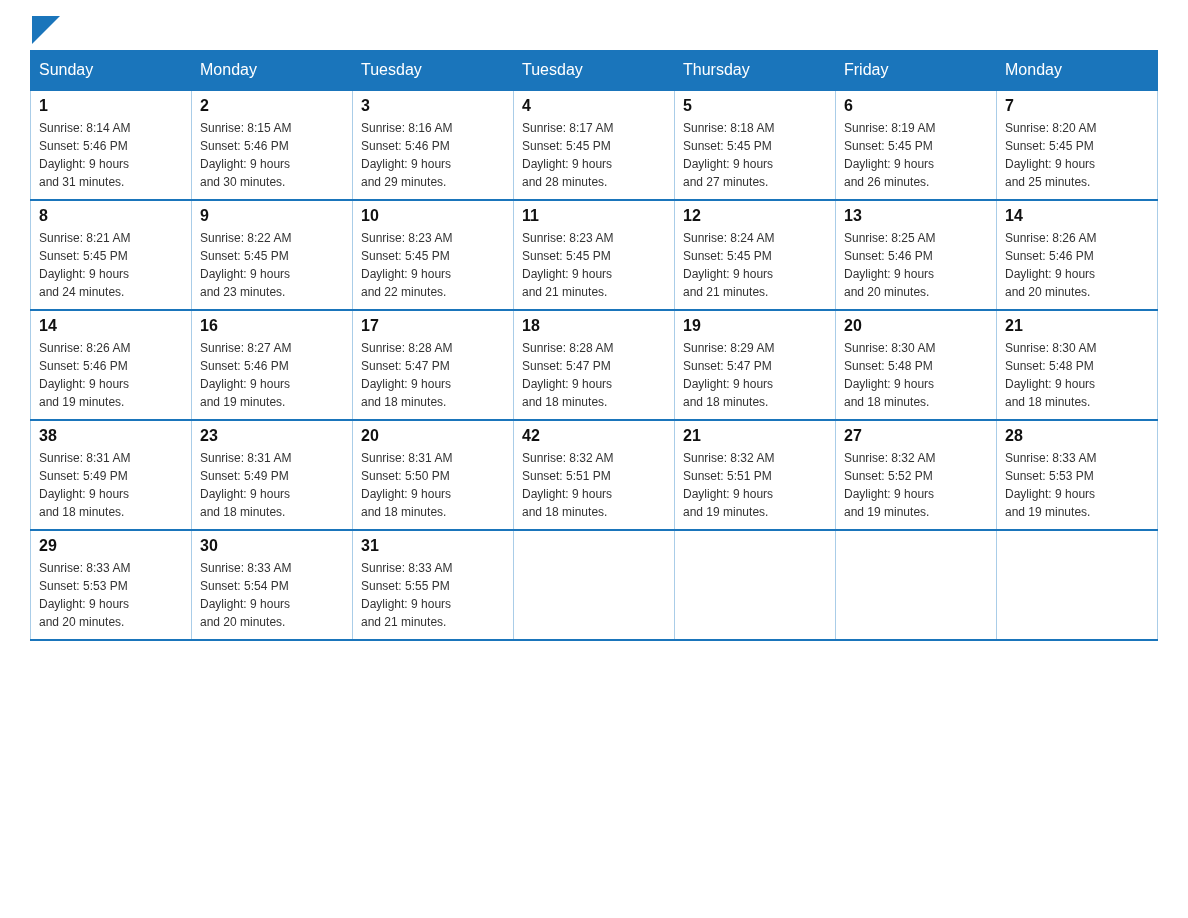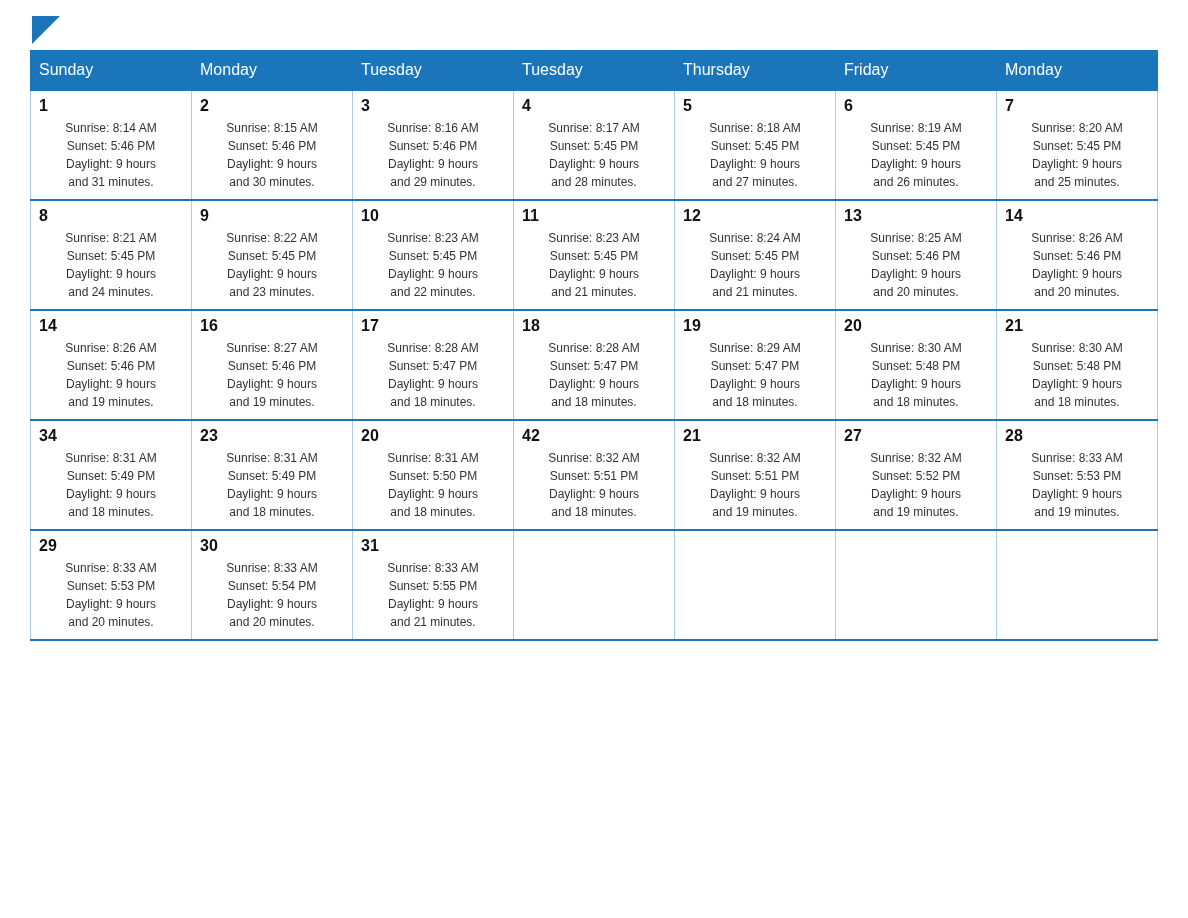--- a/index.html
+++ b/index.html
@@ -69,21 +69,20 @@
     .day-number {
       font-size: 16px;
       font-weight: bold;
       color: #111;
       margin-bottom: 4px;
     }
     .day-info {
       font-size: 12px;
       color: #333;
       line-height: 1.5;
-      text-align: center;
     }
     .calendar tr {
       border-bottom: 2px solid #1a75bb;
       border-radius: 10px;
     }
     .empty-cell {
       background: #fff;
     }
   </style>
 </head>
@@ -203,21 +202,21 @@
           <div class="day-number">20</div>
           <div class="day-info">Sunrise: 8:30 AM<br>Sunset: 5:48 PM<br>Daylight: 9 hours<br>and 18 minutes.</div>
         </td>
         <td>
           <div class="day-number">21</div>
           <div class="day-info">Sunrise: 8:30 AM<br>Sunset: 5:48 PM<br>Daylight: 9 hours<br>and 18 minutes.</div>
         </td>
       </tr>
       <tr>
         <td>
-          <div class="day-number">34</div>
+          <div class="day-number">38</div>
           <div class="day-info">Sunrise: 8:31 AM<br>Sunset: 5:49 PM<br>Daylight: 9 hours<br>and 18 minutes.</div>
         </td>
         <td>
           <div class="day-number">23</div>
           <div class="day-info">Sunrise: 8:31 AM<br>Sunset: 5:49 PM<br>Daylight: 9 hours<br>and 18 minutes.</div>
         </td>
         <td>
           <div class="day-number">20</div>
           <div class="day-info">Sunrise: 8:31 AM<br>Sunset: 5:50 PM<br>Daylight: 9 hours<br>and 18 minutes.</div>
         </td>

